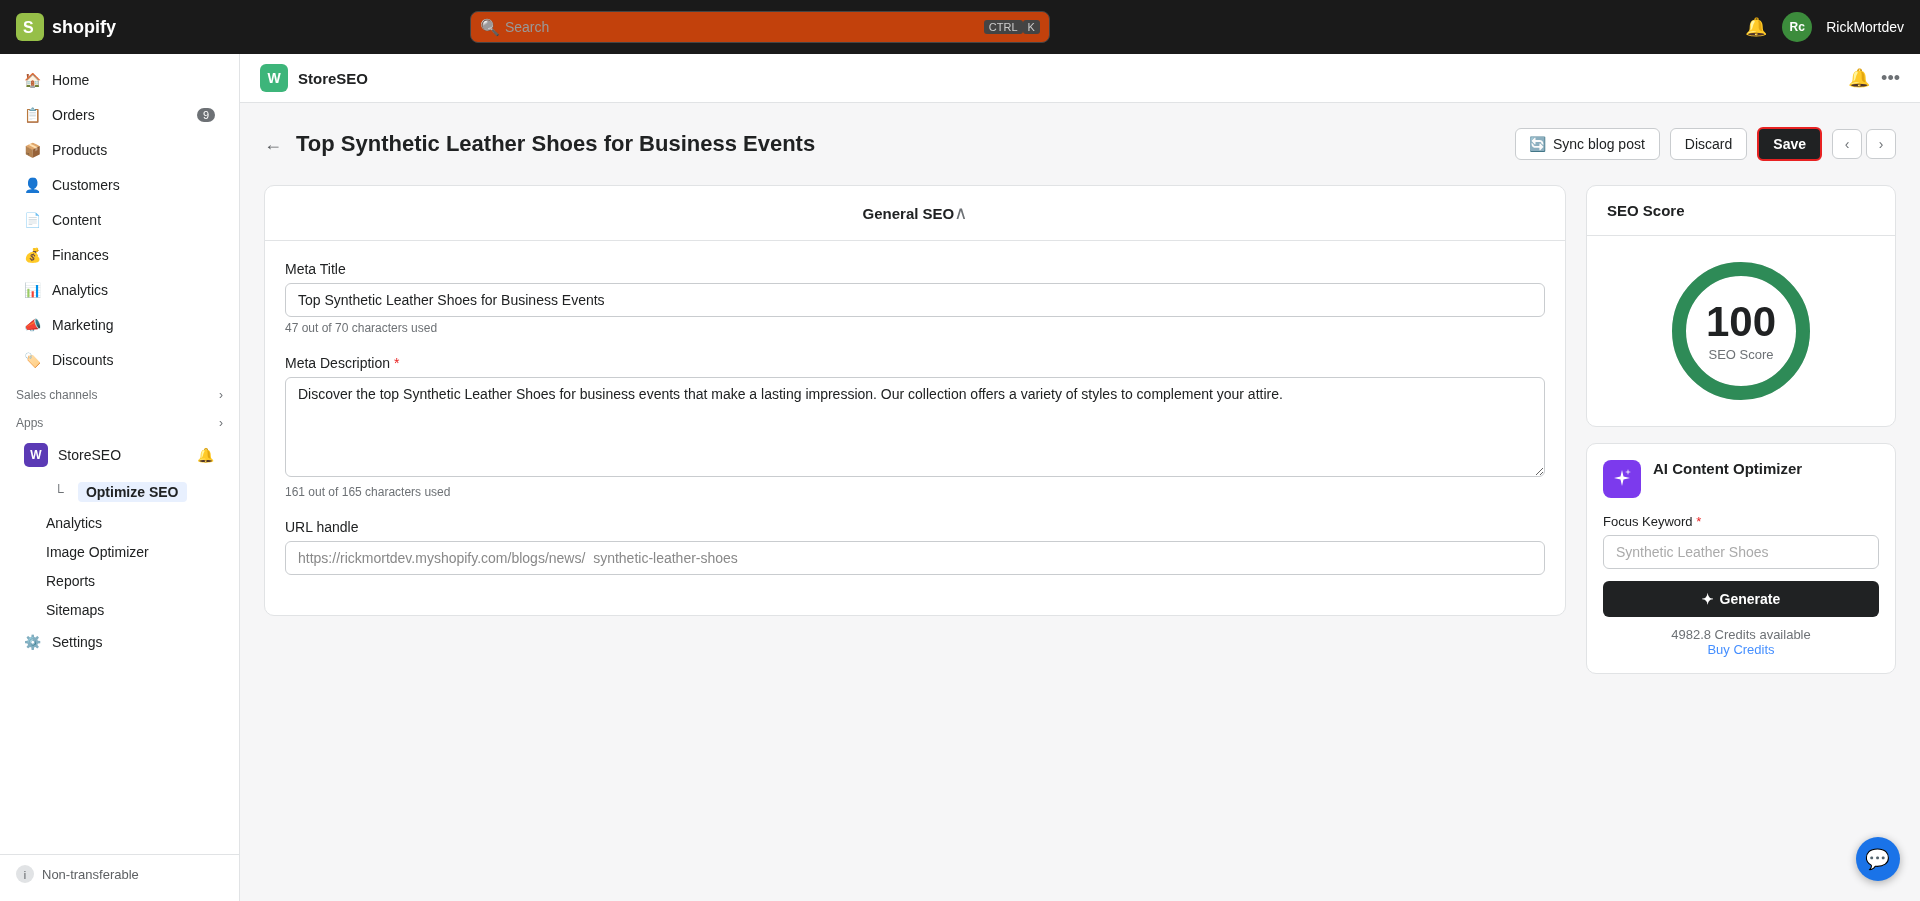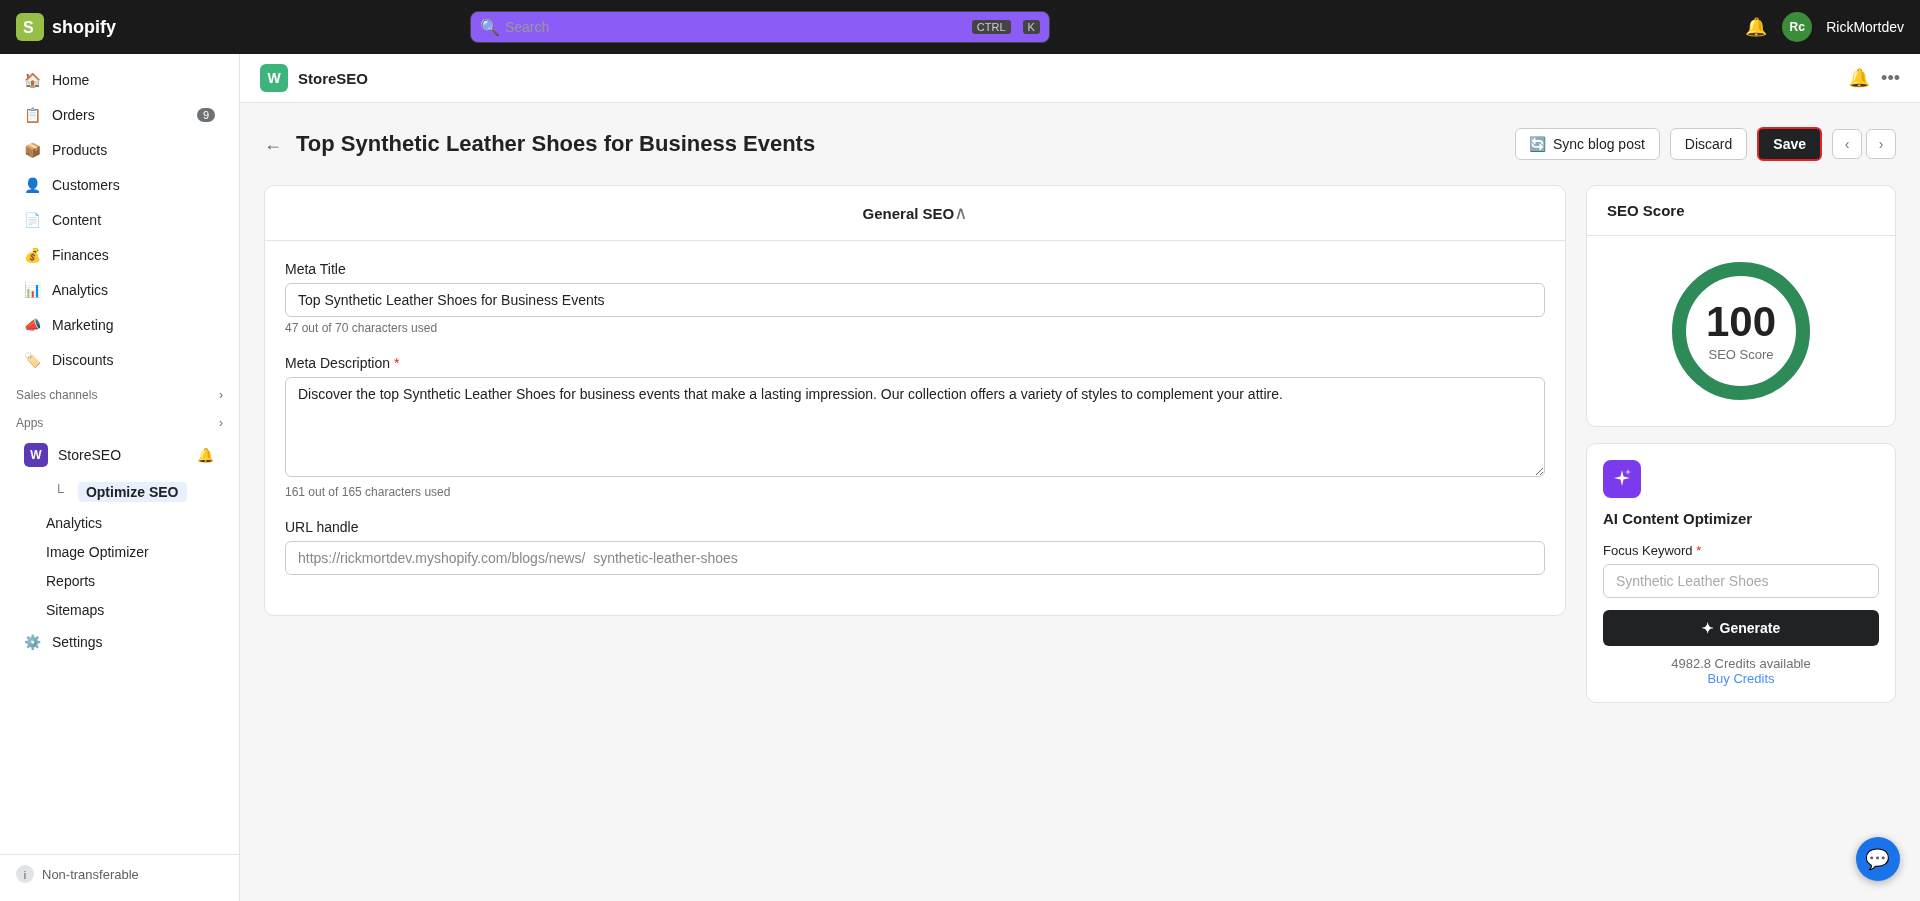--- a/index.html
+++ b/index.html
@@ -3,24 +3,24 @@
   <meta charset="utf-8">
   <style>
     * { box-sizing: border-box; margin: 0; padding: 0; }
     body { font-family: -apple-system, BlinkMacSystemFont, 'Segoe UI', sans-serif; background: #f6f6f7; display: flex; flex-direction: column; height: 100vh; overflow: hidden; }
 
     
     .topbar { background: #1a1a1a; height: 54px; display: flex; align-items: center; padding: 0 16px; gap: 12px; flex-shrink: 0; }
     .topbar-logo { display: flex; align-items: center; gap: 8px; color: #fff; font-weight: 700; font-size: 18px; }
     .topbar-logo svg { width: 28px; height: 28px; }
     .topbar-search { flex: 1; max-width: 580px; margin: 0 auto; position: relative; }
-    .topbar-search input { width: 100%; background: #8b5cf6; border: 1px solid #444; border-radius: 8px; color: #fff; padding: 7px 12px 7px 34px; font-size: 14px; outline: none; }
+    .topbar-search input { width: 100%; background: #c2410c; border: 1px solid #444; border-radius: 8px; color: #fff; padding: 7px 12px 7px 34px; font-size: 14px; outline: none; }
     .topbar-search input::placeholder { color: #999; }
     .topbar-search .search-icon-wrap { position: absolute; left: 10px; top: 50%; transform: translateY(-50%); color: #999; }
-    .topbar-search .kbd { position: absolute; right: 10px; top: 50%; transform: translateY(-50%); display: flex; gap: 12px; }
+    .topbar-search .kbd { position: absolute; right: 10px; top: 50%; transform: translateY(-50%); display: flex; gap: 0; }
     .topbar-search .kbd span { background: #444; color: #ccc; border-radius: 3px; padding: 1px 5px; font-size: 11px; }
     .topbar-right { margin-left: auto; display: flex; align-items: center; gap: 14px; }
     .topbar-bell { color: #ccc; font-size: 18px; cursor: pointer; }
     .topbar-avatar { width: 30px; height: 30px; background: #3c8c3c; border-radius: 50%; display: flex; align-items: center; justify-content: center; color: #fff; font-size: 12px; font-weight: 600; }
     .topbar-username { color: #fff; font-size: 14px; }
 
     
     .main-layout { display: flex; flex: 1; overflow: hidden; }
 
     
@@ -86,21 +86,21 @@
     
     .seo-score-wrap { display: flex; justify-content: center; padding: 20px; }
     .seo-circle { position: relative; width: 150px; height: 150px; }
     .seo-circle svg { transform: rotate(-90deg); }
     .seo-circle-inner { position: absolute; inset: 0; display: flex; flex-direction: column; align-items: center; justify-content: center; }
     .seo-score-num { font-size: 42px; font-weight: 700; color: #202223; line-height: 1; }
     .seo-score-label { font-size: 13px; color: #6d7175; margin-top: 4px; }
 
     
     .ai-card { background: #fff; border-radius: 10px; border: 1px solid #e1e3e5; padding: 16px; }
-    .ai-card-header { display: flex; align-items: flex-start; gap: 12px; margin-bottom: 16px; flex-direction: column; }
+    .ai-card-header { display: flex; align-items: flex-start; gap: 12px; margin-bottom: 16px; }
     .ai-icon { width: 38px; height: 38px; background: #7c3aed; border-radius: 8px; display: flex; align-items: center; justify-content: center; flex-shrink: 0; }
     .ai-card-title { font-size: 15px; font-weight: 600; color: #202223; }
     .ai-card-desc { font-size: 13px; color: #6d7175; margin-top: 3px; line-height: 1.4; }
     .focus-keyword-label { font-size: 13px; color: #202223; margin-bottom: 6px; }
     .focus-keyword-label .required { color: #e82222; }
     .focus-keyword-input { width: 100%; padding: 8px 12px; border: 1px solid #c9cccf; border-radius: 6px; font-size: 14px; color: #1d4ed8; outline: none; }
     .focus-keyword-input::placeholder { color: #aaa; }
     .btn-generate { width: 100%; padding: 10px; background: #202223; color: #fff; border: none; border-radius: 6px; font-size: 14px; font-weight: 600; cursor: pointer; display: flex; align-items: center; justify-content: center; gap: 6px; margin-top: 12px; }
     .credits-row { display: flex; align-items: center; justify-content: space-between; margin-top: 10px; flex-direction: column; }
     .credits-text { font-size: 13px; color: #6d7175; }

